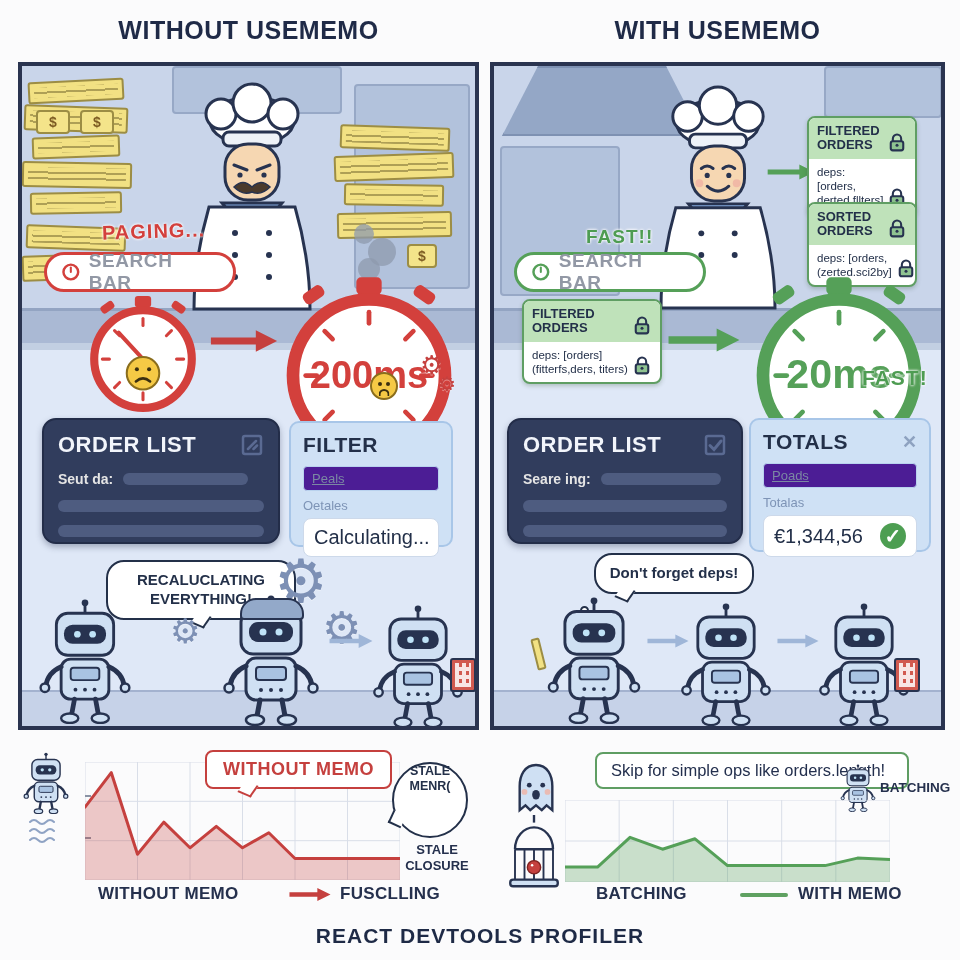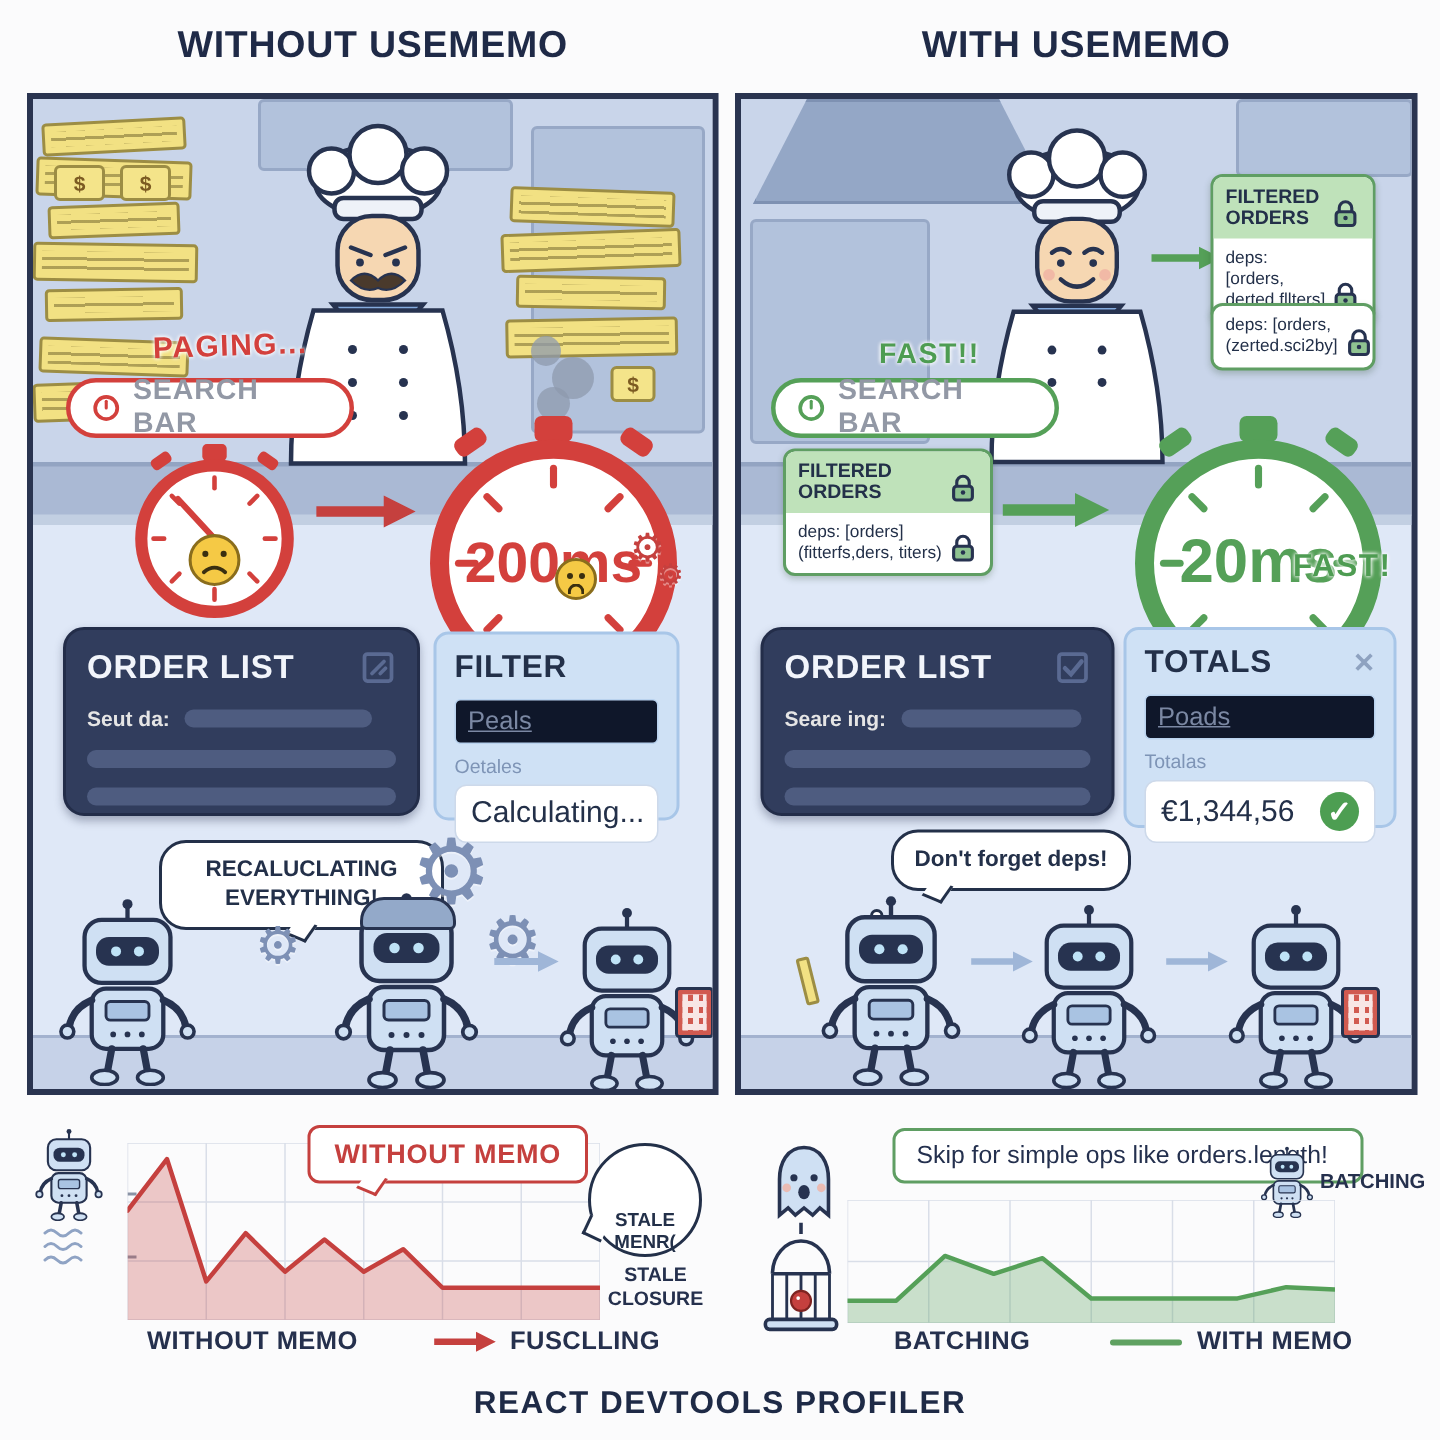--- a/index.html
+++ b/index.html
@@ -35,22 +35,22 @@
   .order-panel{position:absolute;background:#313d5d;border:2px solid #232d49;border-radius:14px;
                padding:12px 14px;box-shadow:0 3px 6px rgba(40,50,80,.35)}
   .order-head{display:flex;justify-content:space-between;align-items:center}
   .order-head .t{color:#f2f5fb;font-size:22px;font-weight:bold;letter-spacing:.5px}
   .order-row{display:flex;align-items:center;gap:10px;margin-top:13px}
   .order-label{color:#e5e5e5;font-weight:bold;font-size:14px}
   .bar{background:#4e5c80;height:12px;border-radius:6px;flex:1}
   .lightbox{position:absolute;background:#cfe1f5;border:2px solid #a8c6e8;border-radius:10px;padding:10px 12px}
   .lightbox .t{font-size:21px;font-weight:bold;color:#233049;letter-spacing:.5px}
   .lb-head{display:flex;justify-content:space-between;align-items:center}
-  .input{margin-top:9px;background:#0f172a;border:1.5px solid #b9d2ee;border-radius:4px;
-         padding:4px 8px;color:#7b88a3;font-size:17px}
+  .input{margin-top:9px;background:#4c1d95;border:1.5px solid #b9d2ee;border-radius:4px;
+         padding:4px 8px;color:#7b88a3;font-size:13px}
   .input u{text-decoration:underline}
   .fieldlbl{margin-top:7px;color:#7e94b6;font-size:13px}
   .resultbox{margin-top:5px;background:#fff;border:1.5px solid #cdd9ea;border-radius:8px;padding:7px 10px;
              font-size:20px;color:#233049;display:flex;align-items:center;justify-content:space-between}
   .badge{position:absolute;border:2.5px solid #5f9e63;border-radius:8px;overflow:hidden;background:#fff;
          box-shadow:0 2px 4px rgba(40,70,40,.25)}
   .badge-head{background:#bfe2ba;padding:6px 8px;font-weight:bold;font-size:13px;line-height:1.1;
               color:#233049;display:flex;justify-content:space-between;gap:4px;align-items:flex-end}
   .badge-deps{padding:6px 8px;font-size:11.5px;line-height:1.25;color:#233049;display:flex;gap:4px;
               justify-content:space-between;align-items:flex-end}
@@ -58,21 +58,21 @@
   .bubble{position:absolute;background:#fff;border:2.5px solid #233049;border-radius:18px;
           padding:9px 12px;font-weight:bold;color:#233049;text-align:center;font-size:15px;line-height:1.25}
   .tail{position:absolute;width:14px;height:14px;background:#fff;bottom:-9px;
         border-left:2.5px solid #233049;border-bottom:2.5px solid #233049;transform:rotate(-55deg) skewX(12deg)}
   .callout-red{position:absolute;background:#fff;border:2.5px solid #c5403e;border-radius:8px;
                color:#c5403e;font-weight:bold;font-size:18px;padding:7px 16px;letter-spacing:.5px}
   .callout-red .tail{border-color:#c5403e}
   .callout-green{position:absolute;background:#fff;border:2.5px solid #5f9e63;border-radius:8px;
                  color:#24304e;font-size:16.5px;padding:7px 14px}
   .roundbubble{position:absolute;background:#fff;border:2.5px solid #233049;border-radius:50%;
-               display:flex;align-items:flex-end;justify-content:center;text-align:center;
+               display:flex;align-items:flex-start;justify-content:center;text-align:center;
                font-weight:bold;font-size:12.5px;line-height:1.2;color:#233049}
   .gear{position:absolute;color:#7d90b5;line-height:1;text-shadow:0 1px 0 rgba(255,255,255,.4)}
   .gear.red{color:#c5403e}
   .emoji{position:absolute;background:#f5c945;border:2px solid #8a6d1c;border-radius:50%}
   .emoji i{position:absolute;width:4px;height:4px;background:#3a2f10;border-radius:50%;top:34%}
   .emoji .mouth{position:absolute;left:28%;right:28%;top:62%;height:7px;border:2px solid #3a2f10;
                 border-top:none;border-radius:0 0 10px 10px;transform:rotate(180deg)}
   .smoke{position:absolute;background:#8d99ad;border-radius:50%;opacity:.75}
   .legend{position:absolute;font-weight:bold;font-size:17px;color:#25304d;letter-spacing:.3px}
   .legend-line{position:absolute;height:4px;border-radius:2px;background:#5fa161}
@@ -359,20 +359,26 @@
           </svg>
       </div>
       <div class="badge-deps">
         <span>deps: [orders, derted.fllters]</span>
         <svg class="lock">
             <use href="#lock"></use>
           </svg>
       </div>
     </div>
     <div class="badge" style="left:313px;top:136px;width:110px">
+      <div class="badge-head">
+        <span>SORTED ORDERS</span>
+        <svg class="lock">
+            <use href="#lock"></use>
+          </svg>
+      </div>
       <div class="badge-deps">
         <span>deps: [orders, (zerted.sci2by]</span>
         <svg class="lock">
             <use href="#lock"></use>
           </svg>
       </div>
     </div>
 
     <div class="statusR" style="left:92px;top:160px">FAST!!</div>
 

